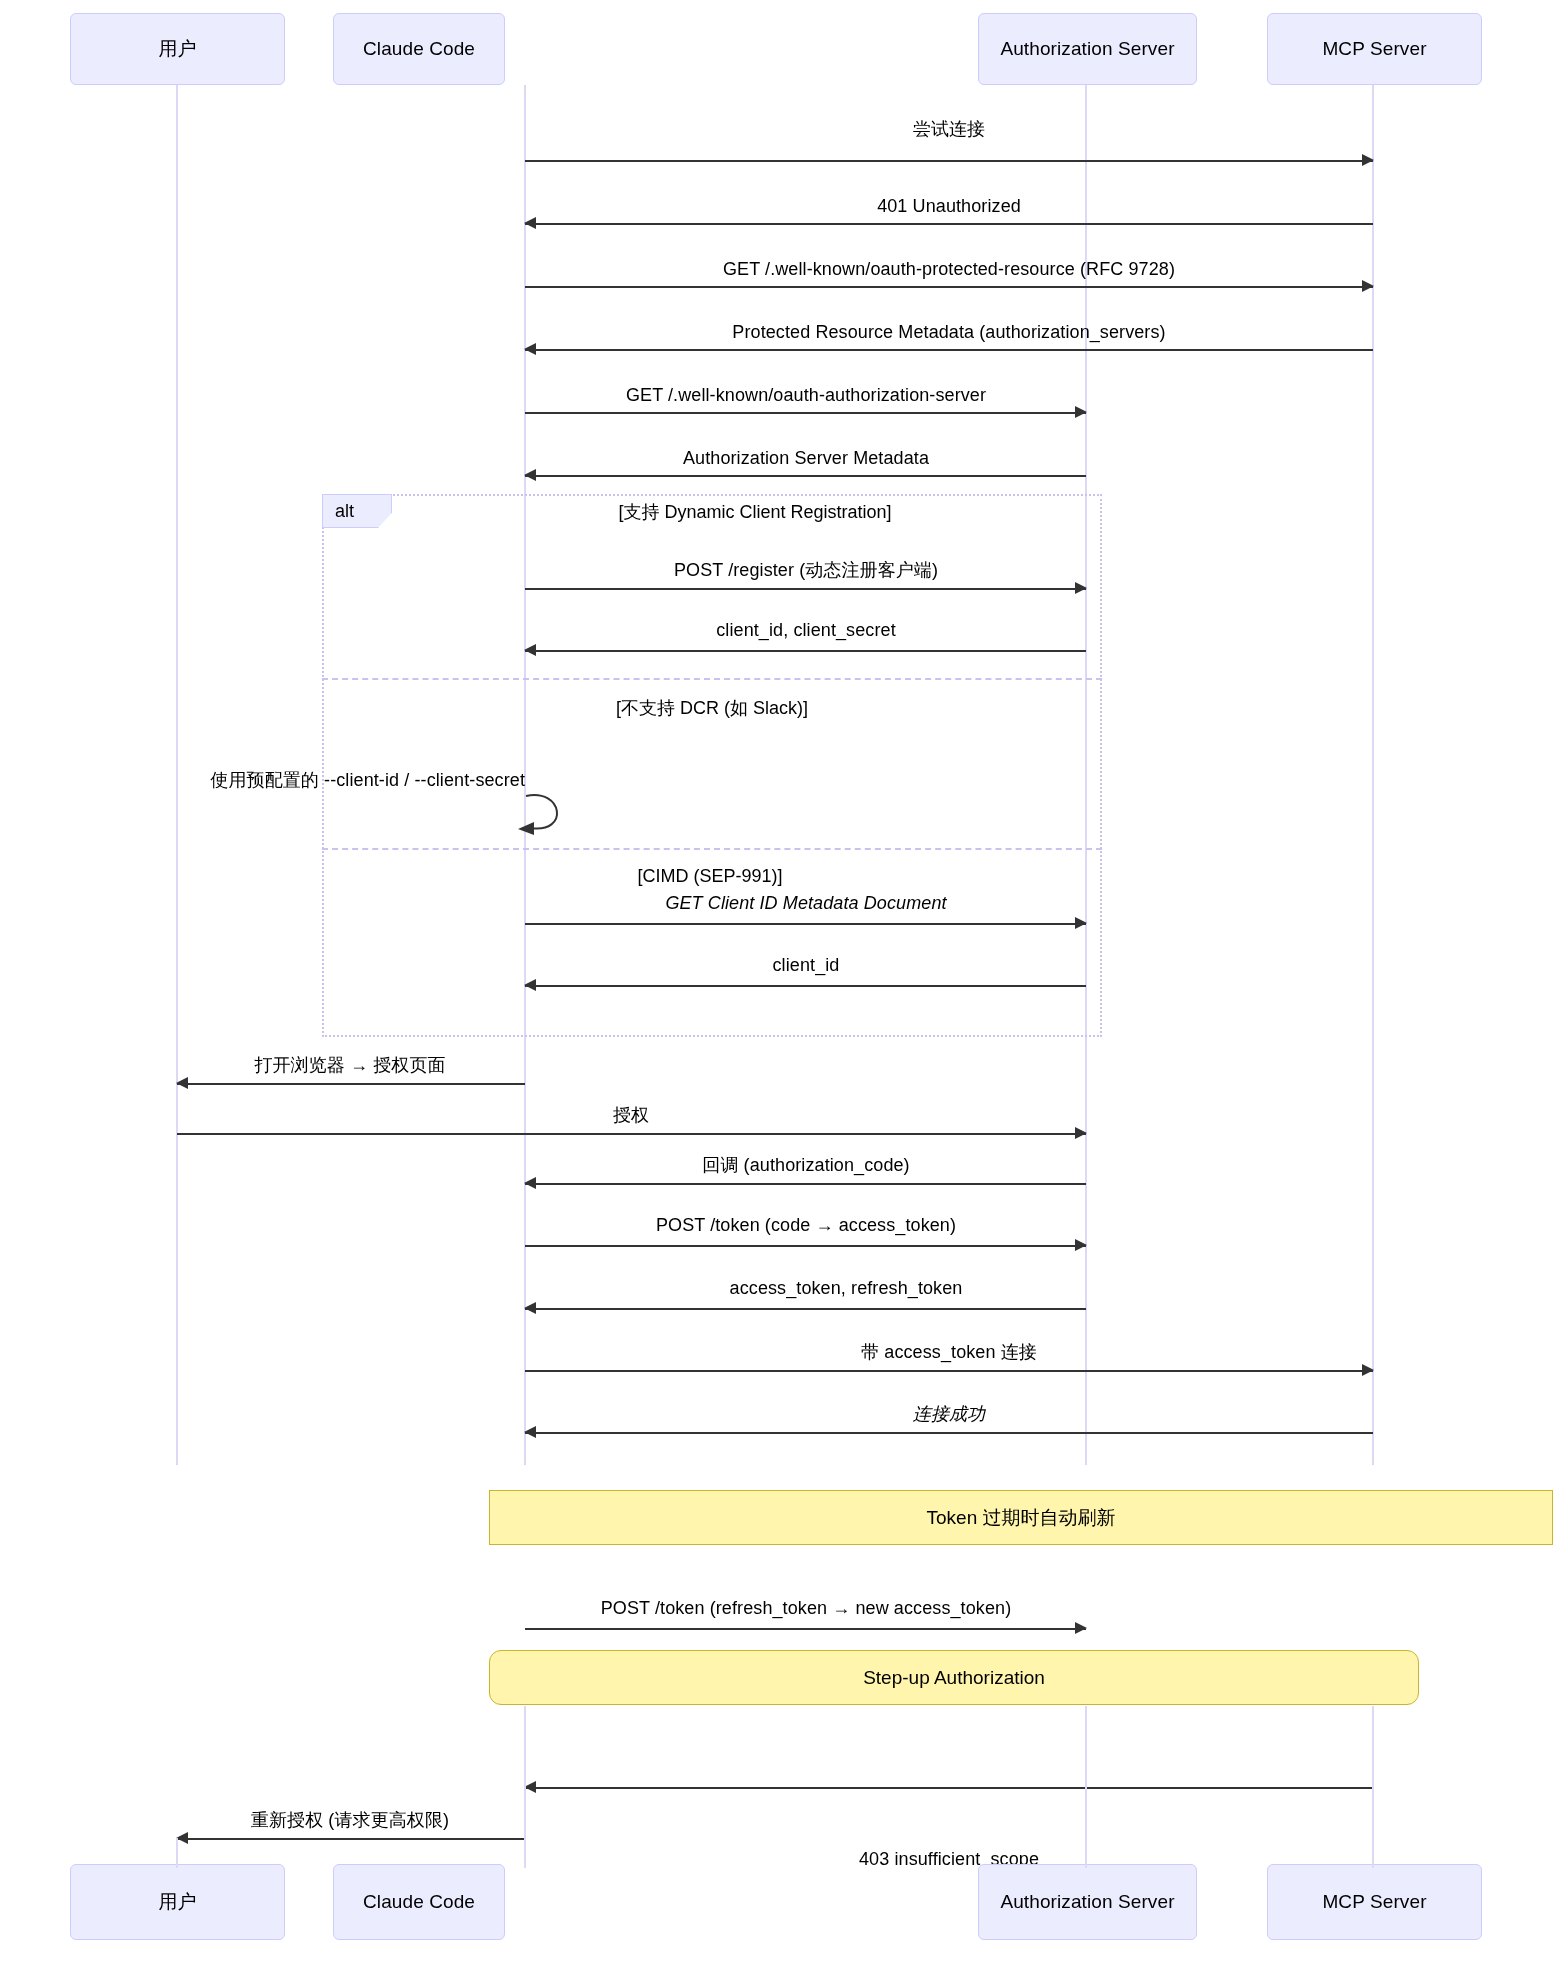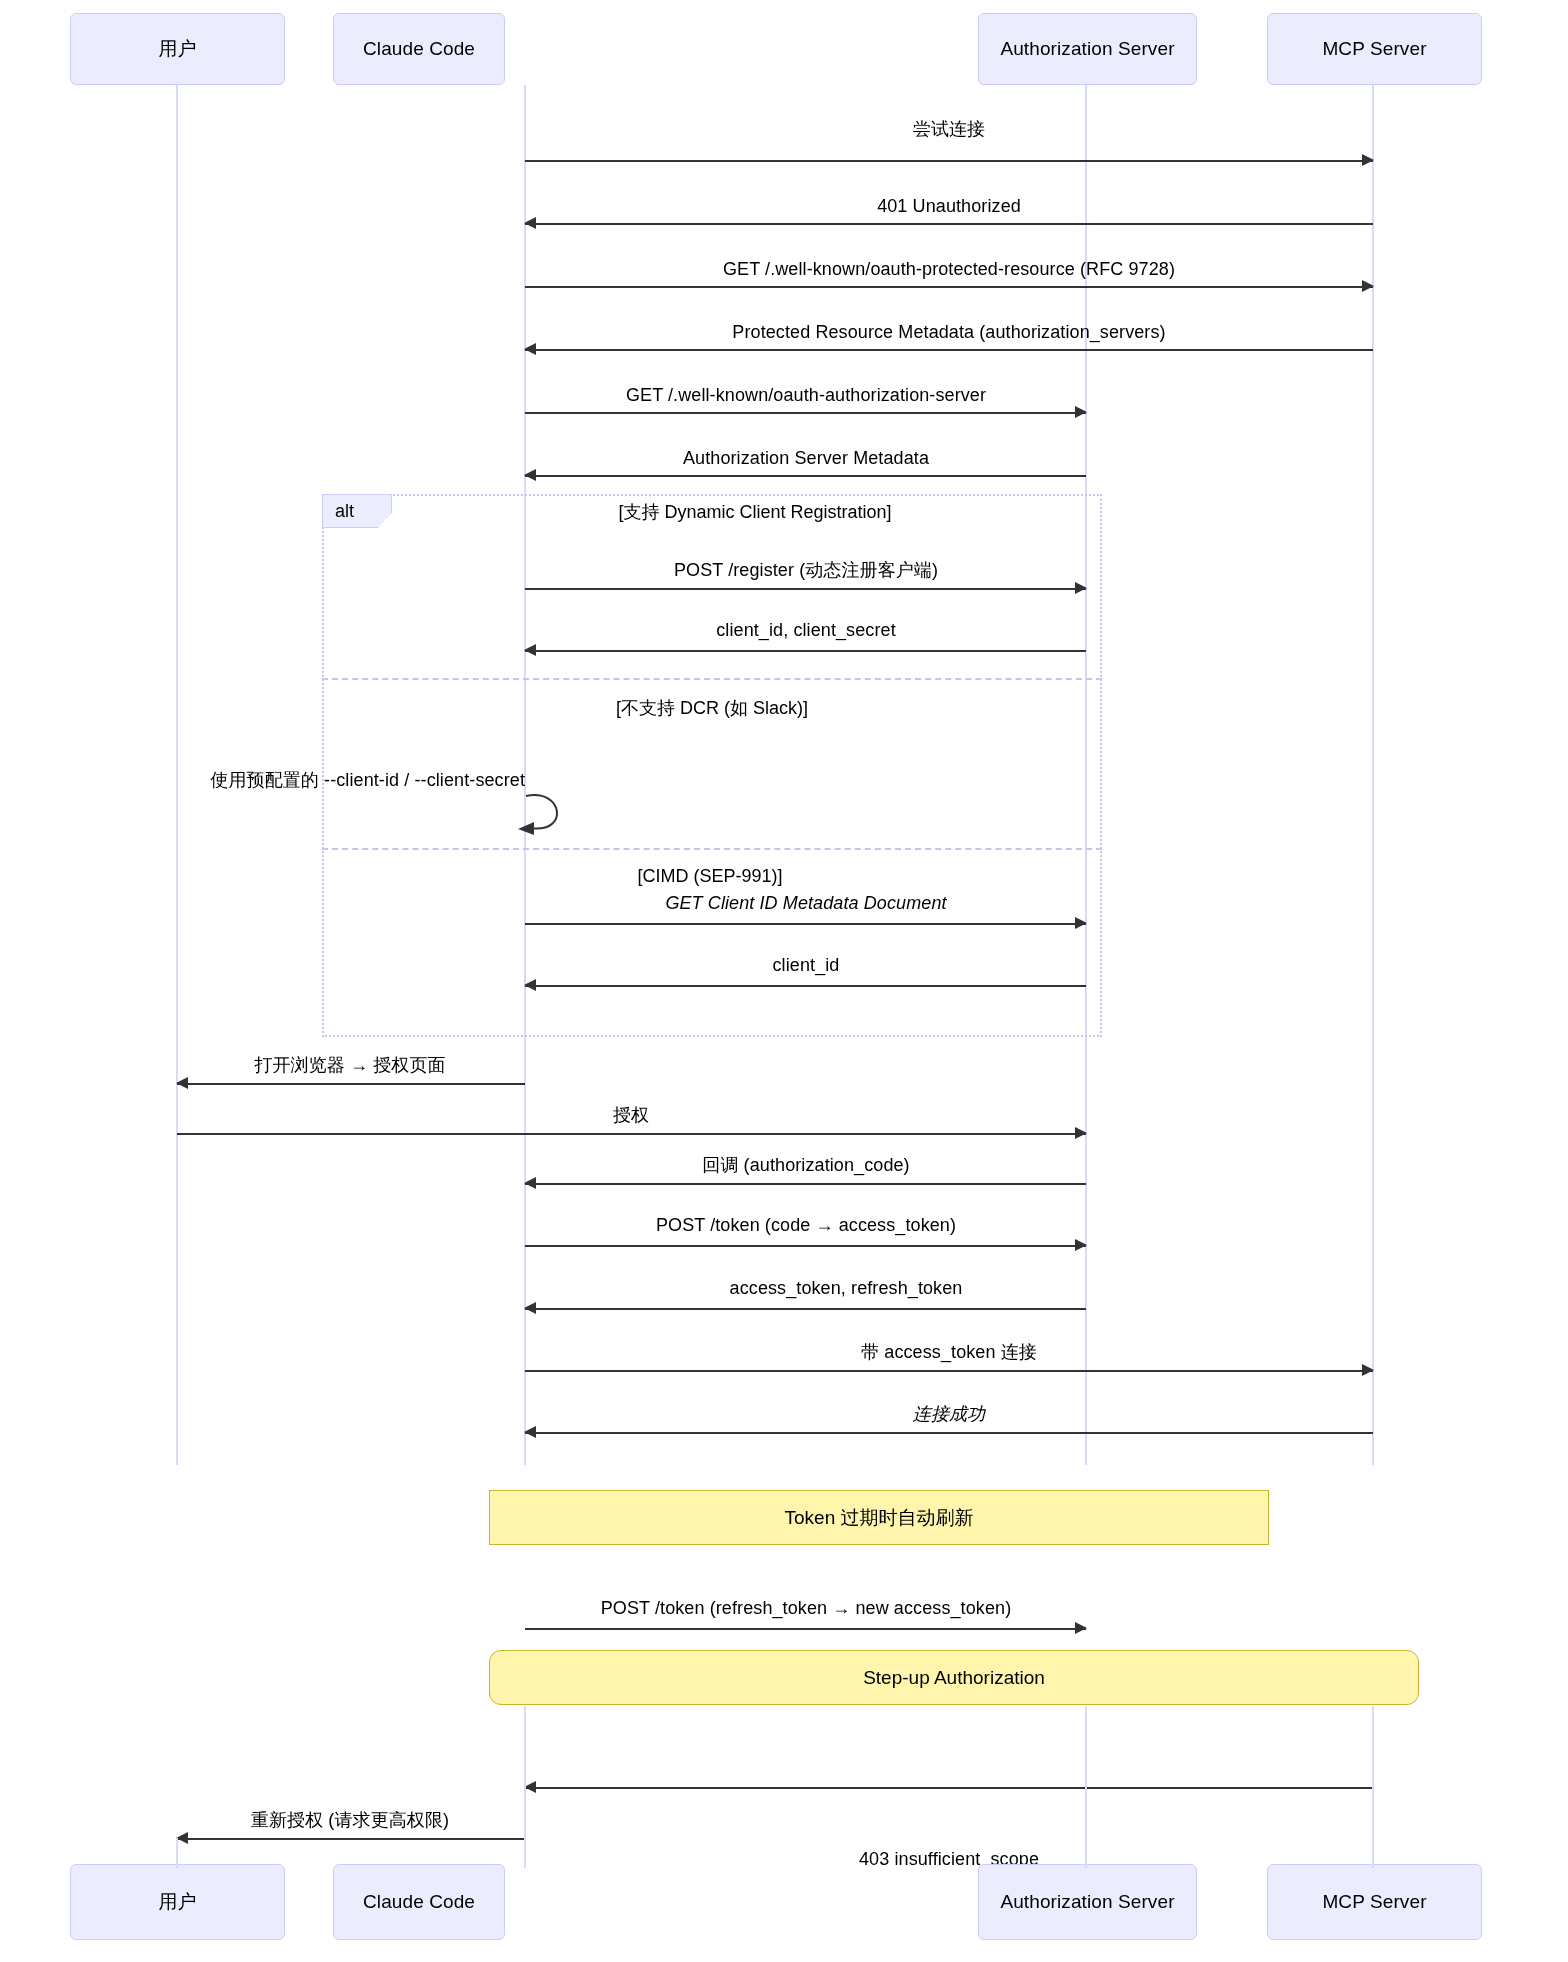--- a/index.html
+++ b/index.html
@@ -264,21 +264,21 @@
     <div class="line" style="width:848px;"></div>
       <div class="head right"></div>
   </div>
 
   <div class="msg-label" style="left:949px; top:1402px;font-style:italic;">连接成功</div>
   <div class="msg" style="left:525px; top:1432px; width:848px;">
     <div class="line" style="width:848px;"></div>
       <div class="head left"></div>
   </div>
 
-  <div class="note" style="left:489px; top:1490px; width:780px; height:55px;">
+  <div class="note" style="left:489px; top:1490px; width:1064px; height:55px;">
     <span>Token 过期时自动刷新</span>
   </div>
 
   <div class="msg-label" style="left:806px; top:1598px;">POST /token (refresh_token → new access_token)</div>
   <div class="msg" style="left:525px; top:1628px; width:561px;">
     <div class="line" style="width:561px;"></div>
       <div class="head right"></div>
   </div>
 
   <div class="note" style="left:489px; top:1650px; width:930px; height:55px;border-radius:12px;">

